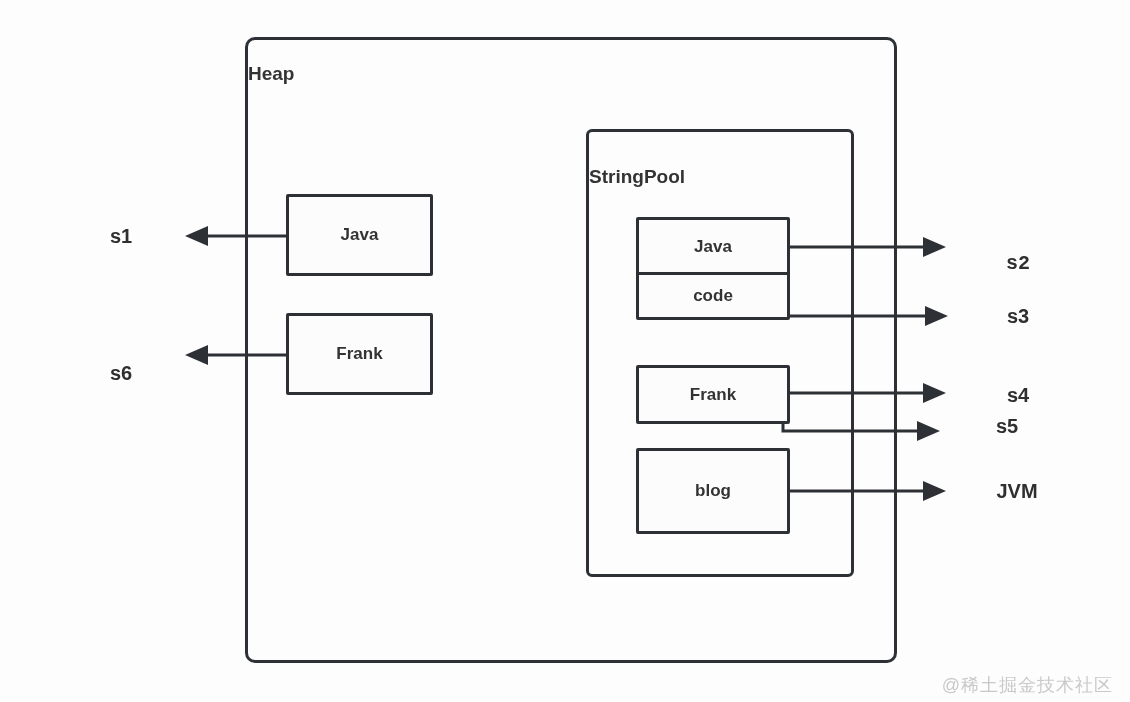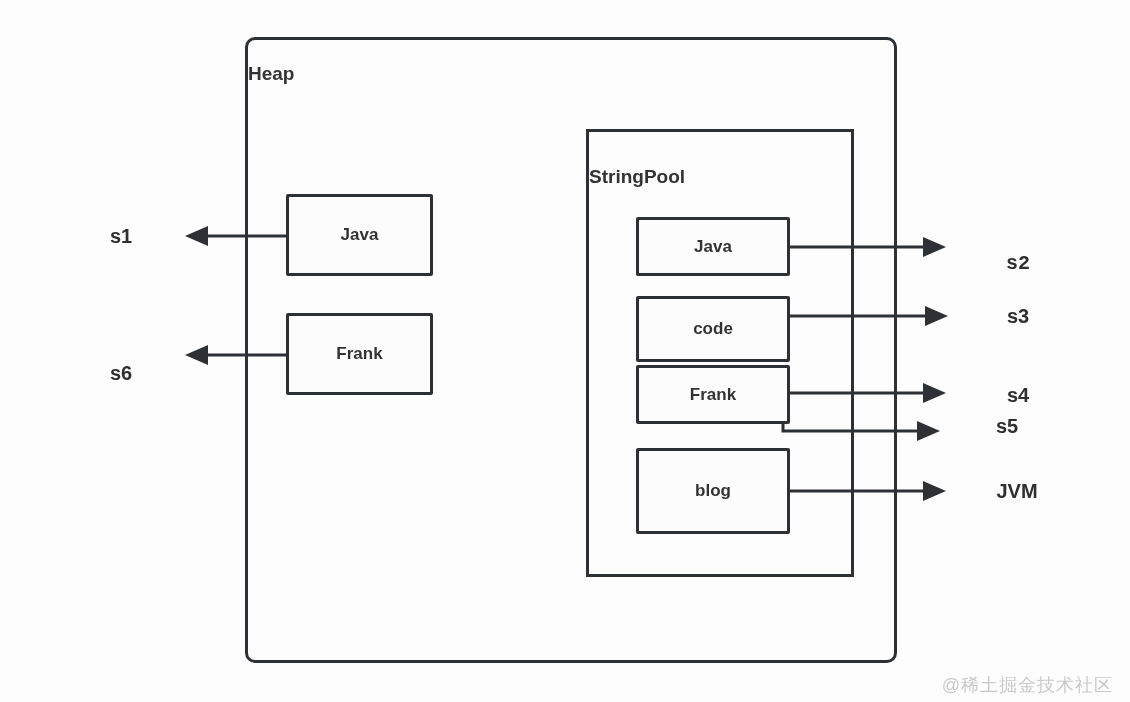--- a/index.html
+++ b/index.html
@@ -26,21 +26,21 @@
     background: #fdfdfd;
   }
   .heap {
     left: 245px; top: 37px;
     width: 652px; height: 626px;
     border-radius: 10px;
   }
   .pool {
     left: 586px; top: 129px;
     width: 268px; height: 448px;
-    border-radius: 0;
+    border-radius: 6px;
   }
   .box-title {
     position: absolute;
     left: 0; width: 100%;
     text-align: left;
     font-weight: bold;
     font-size: 19px;
     color: #333333;
   }
   .heap .box-title { top: 23px; }
@@ -54,21 +54,21 @@
     display: flex;
     align-items: center;
     justify-content: center;
     font-weight: bold;
     font-size: 17px;
     color: #333333;
   }
   .hb-java  { left: 286px; top: 194px; width: 147px; height: 82px; }
   .hb-frank { left: 286px; top: 313px; width: 147px; height: 82px; }
   .pb-java  { left: 636px; top: 217px; width: 154px; height: 59px; }
-  .pb-code  { left: 636px; top: 296px; width: 154px; height: 66px; }
+  .pb-code  { left: 636px; top: 272px; width: 154px; height: 48px; }
   .pb-frank { left: 636px; top: 365px; width: 154px; height: 59px; }
   .pb-blog  { left: 636px; top: 448px; width: 154px; height: 86px; }
 
   
   .ref-label {
     position: absolute;
     transform: translate(-50%, -50%);
     font-weight: bold;
     font-size: 20px;
     color: #2f2f2f;

